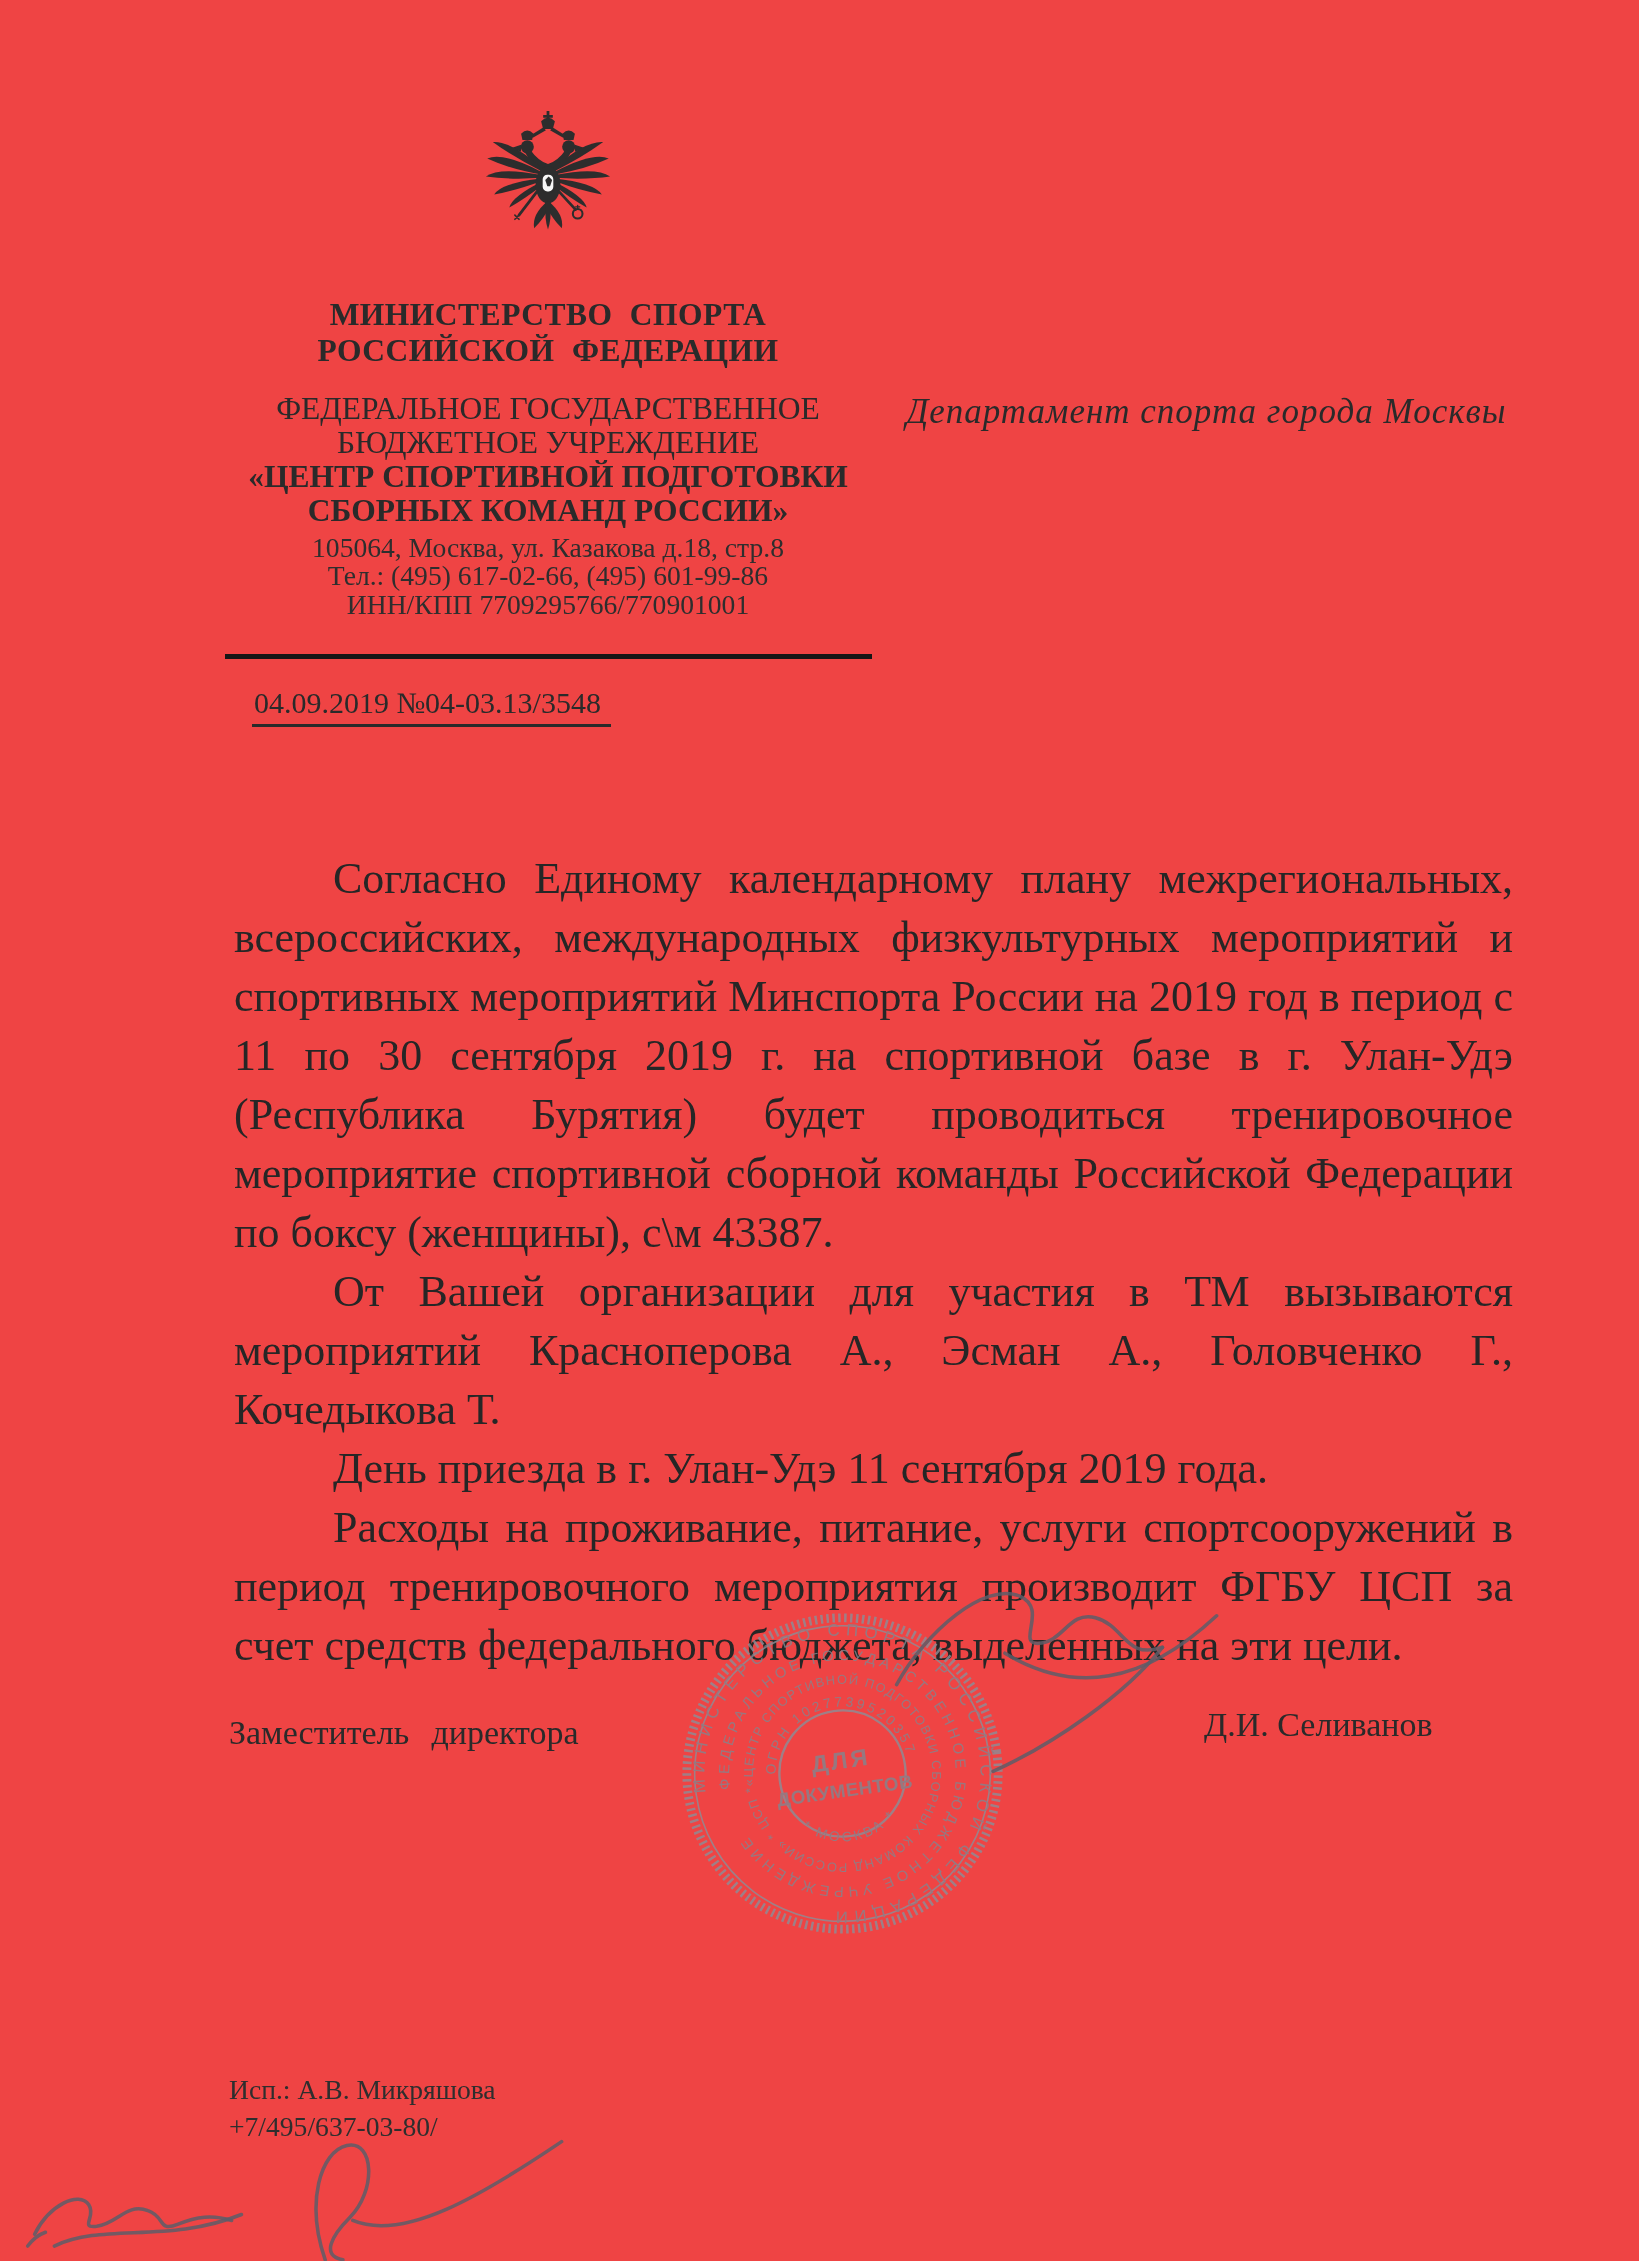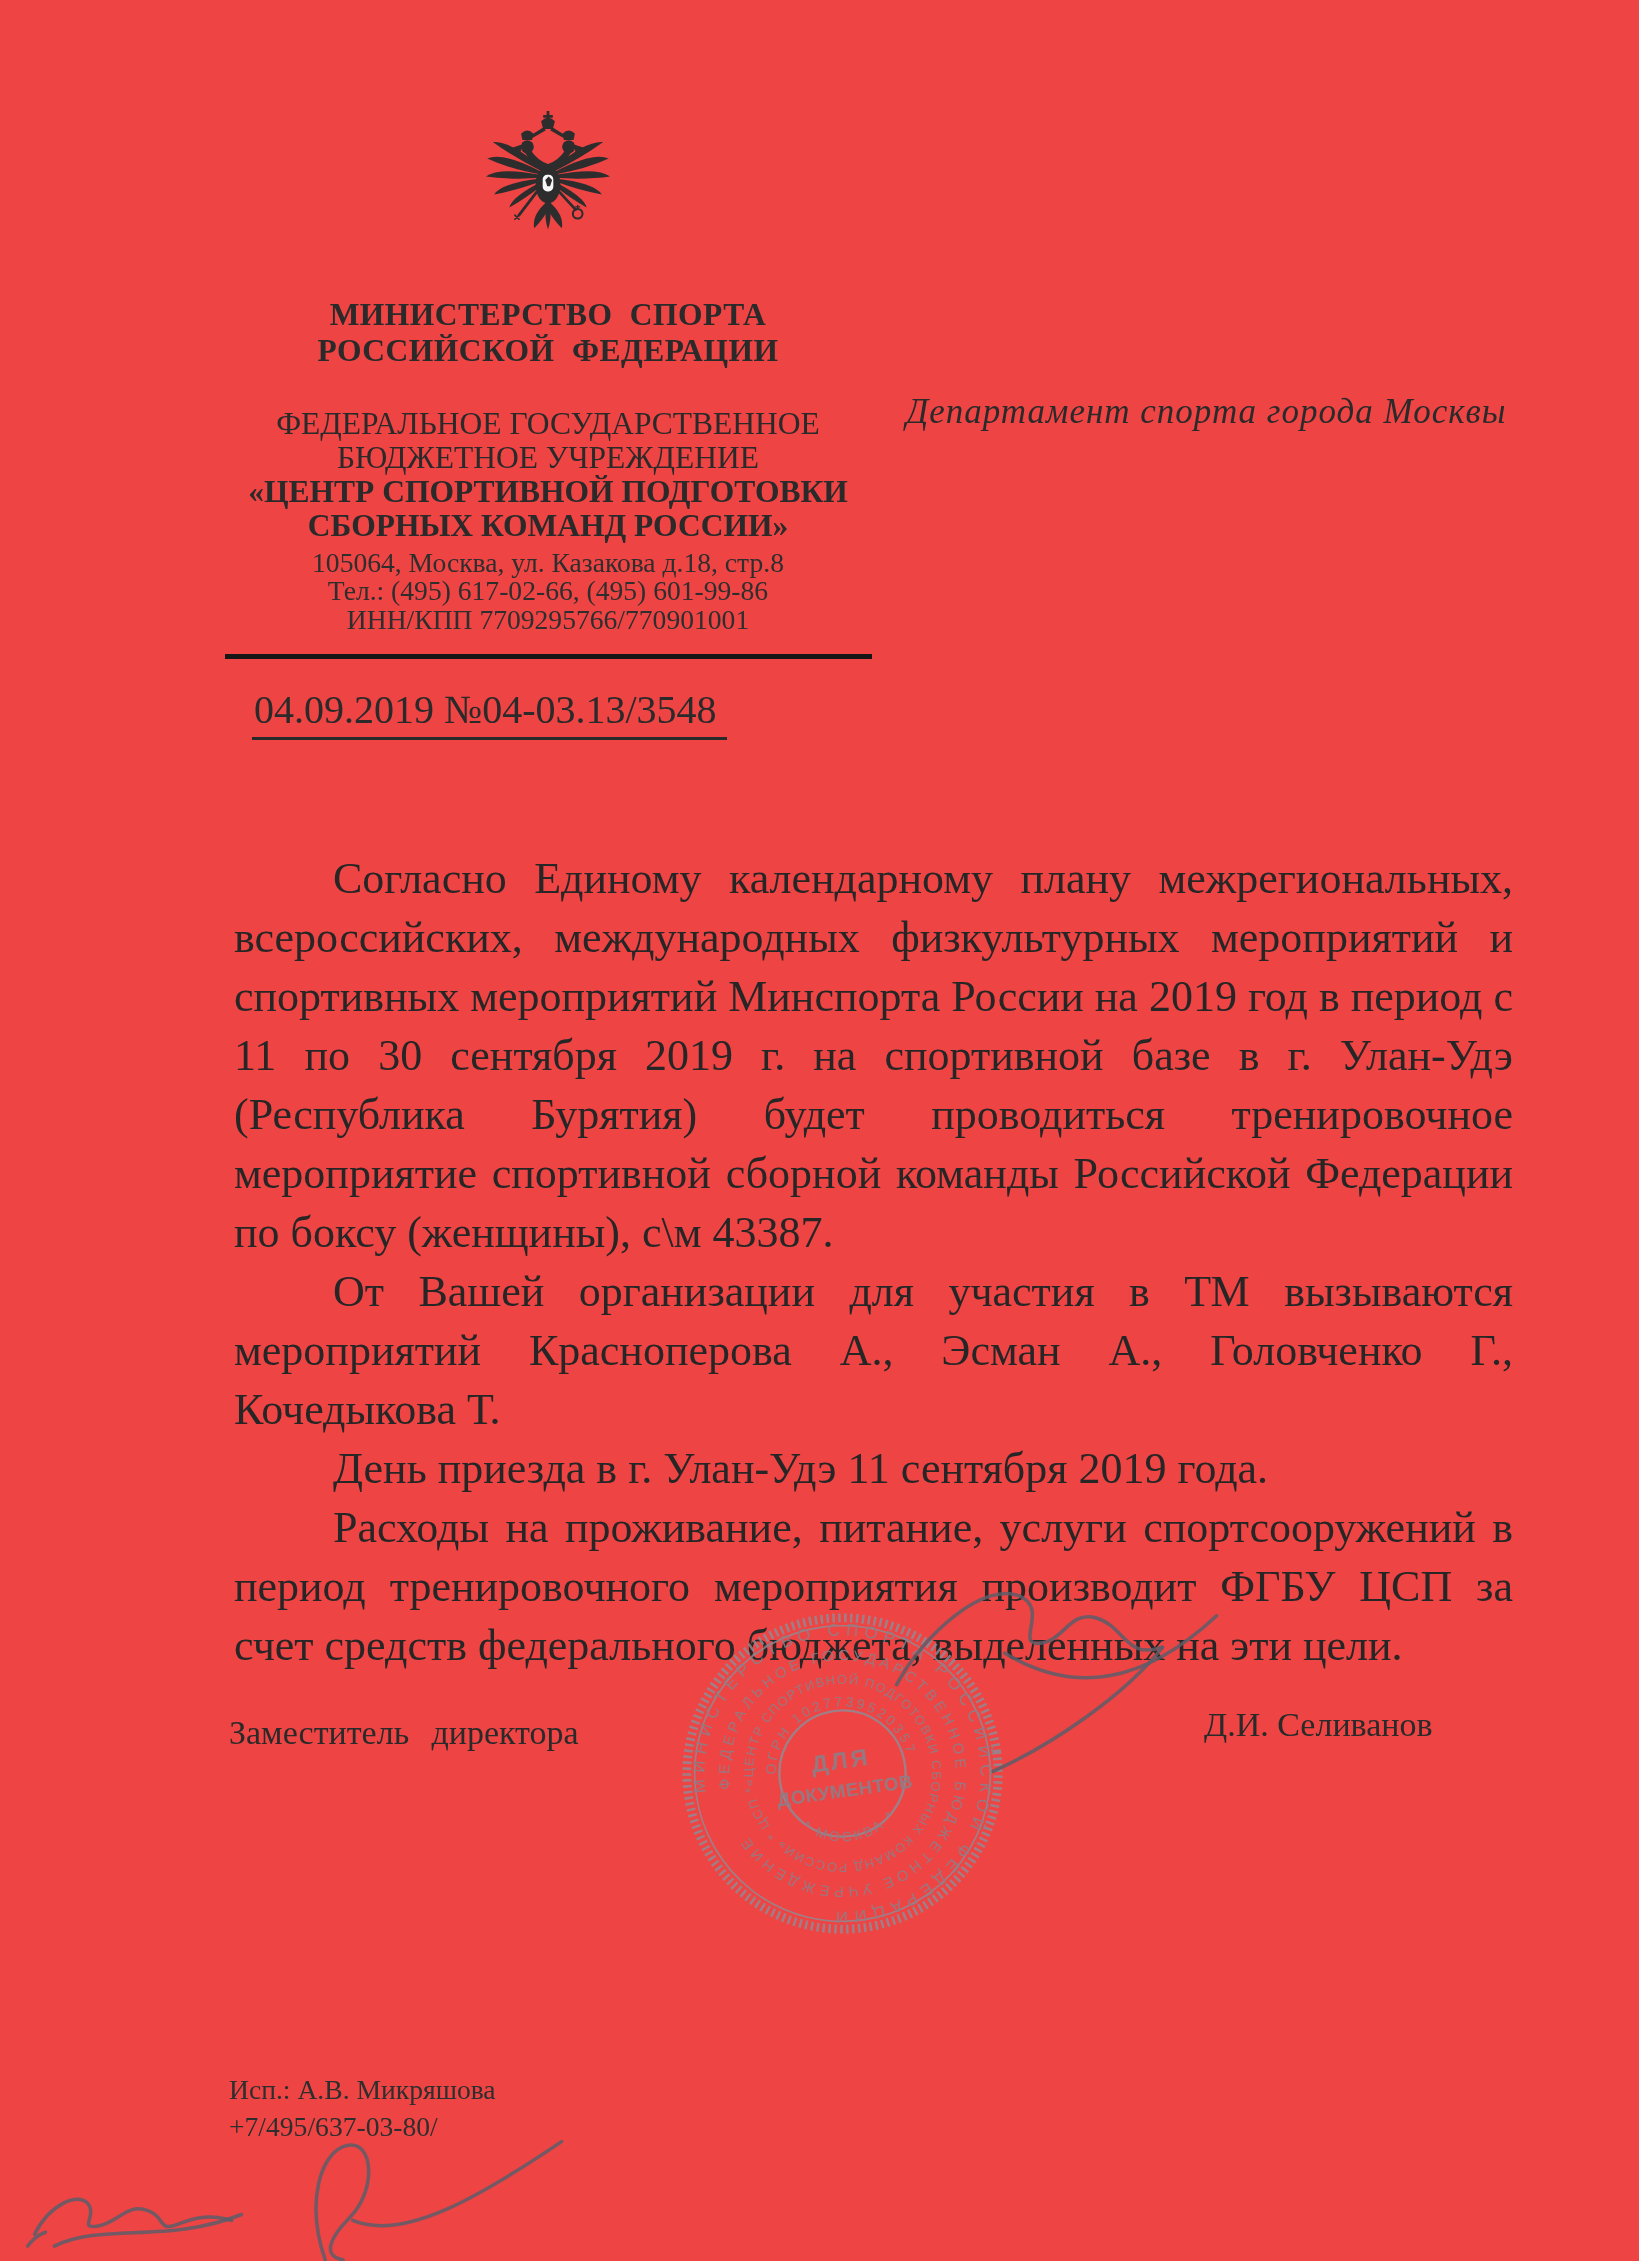--- a/index.html
+++ b/index.html
@@ -4,29 +4,29 @@
 <style>
   html,body{margin:0;padding:0;background:#ffffff;}
   .page{
     position:relative;width:1639px;height:2262px;background:#ef4444;
     font-family:"Liberation Serif","DejaVu Serif",serif;color:#232323;overflow:hidden;
   }
   
   .letterhead{position:absolute;left:221px;top:110px;width:654px;text-align:center;}
   .emblem{display:block;margin:0 auto;width:138px;height:173px;}
   .ministry{margin-top:13.8px;font-size:31.5px;font-weight:bold;line-height:36px;letter-spacing:0.5px;word-spacing:8.9px;color:#2a2a2a;}
-  .orgblock{margin-top:38px;color:#2a2a2a;}
+  .orgblock{margin-top:23px;color:#2a2a2a;}
   .orgline{font-size:31.5px;line-height:34px;}
   .orgline.b{font-weight:bold;}
   .addrblock{margin-top:5.9px;color:#2e2e2e;}
   .addrline{font-size:27.6px;line-height:28.6px;}
   
   .recipient{position:absolute;left:906px;top:392px;font-size:35px;letter-spacing:1px;white-space:nowrap;color:#2a2a2a;font-style:italic;}
   .lh-rule{position:absolute;left:225px;top:654px;width:647px;height:4.9px;background:#161616;}
-  .ref{position:absolute;left:252px;top:686px;font-size:40px;color:#2a2a2a;
+  .ref{position:absolute;left:252px;top:686px;font-size:30px;color:#2a2a2a;
        border-bottom:3px solid #2a2a2a;padding:0 9.9px 3.9px 2px;}
   
   .bodytext{position:absolute;left:234px;top:849px;width:1279px;}
   .bodytext p{margin:0;font-size:44px;line-height:59px;text-align:justify;text-indent:99px;color:#262626;}
   
   .sig-title{position:absolute;left:229px;top:1714px;font-size:34px;word-spacing:13.8px;color:#2a2a2a;white-space:nowrap;}
   .sig-name{position:absolute;left:1204px;top:1706px;font-size:34px;color:#2a2a2a;white-space:nowrap;}
   
   .stamp{position:absolute;left:675px;top:1606px;width:335px;height:335px;}
   .stampg{opacity:.82;}

